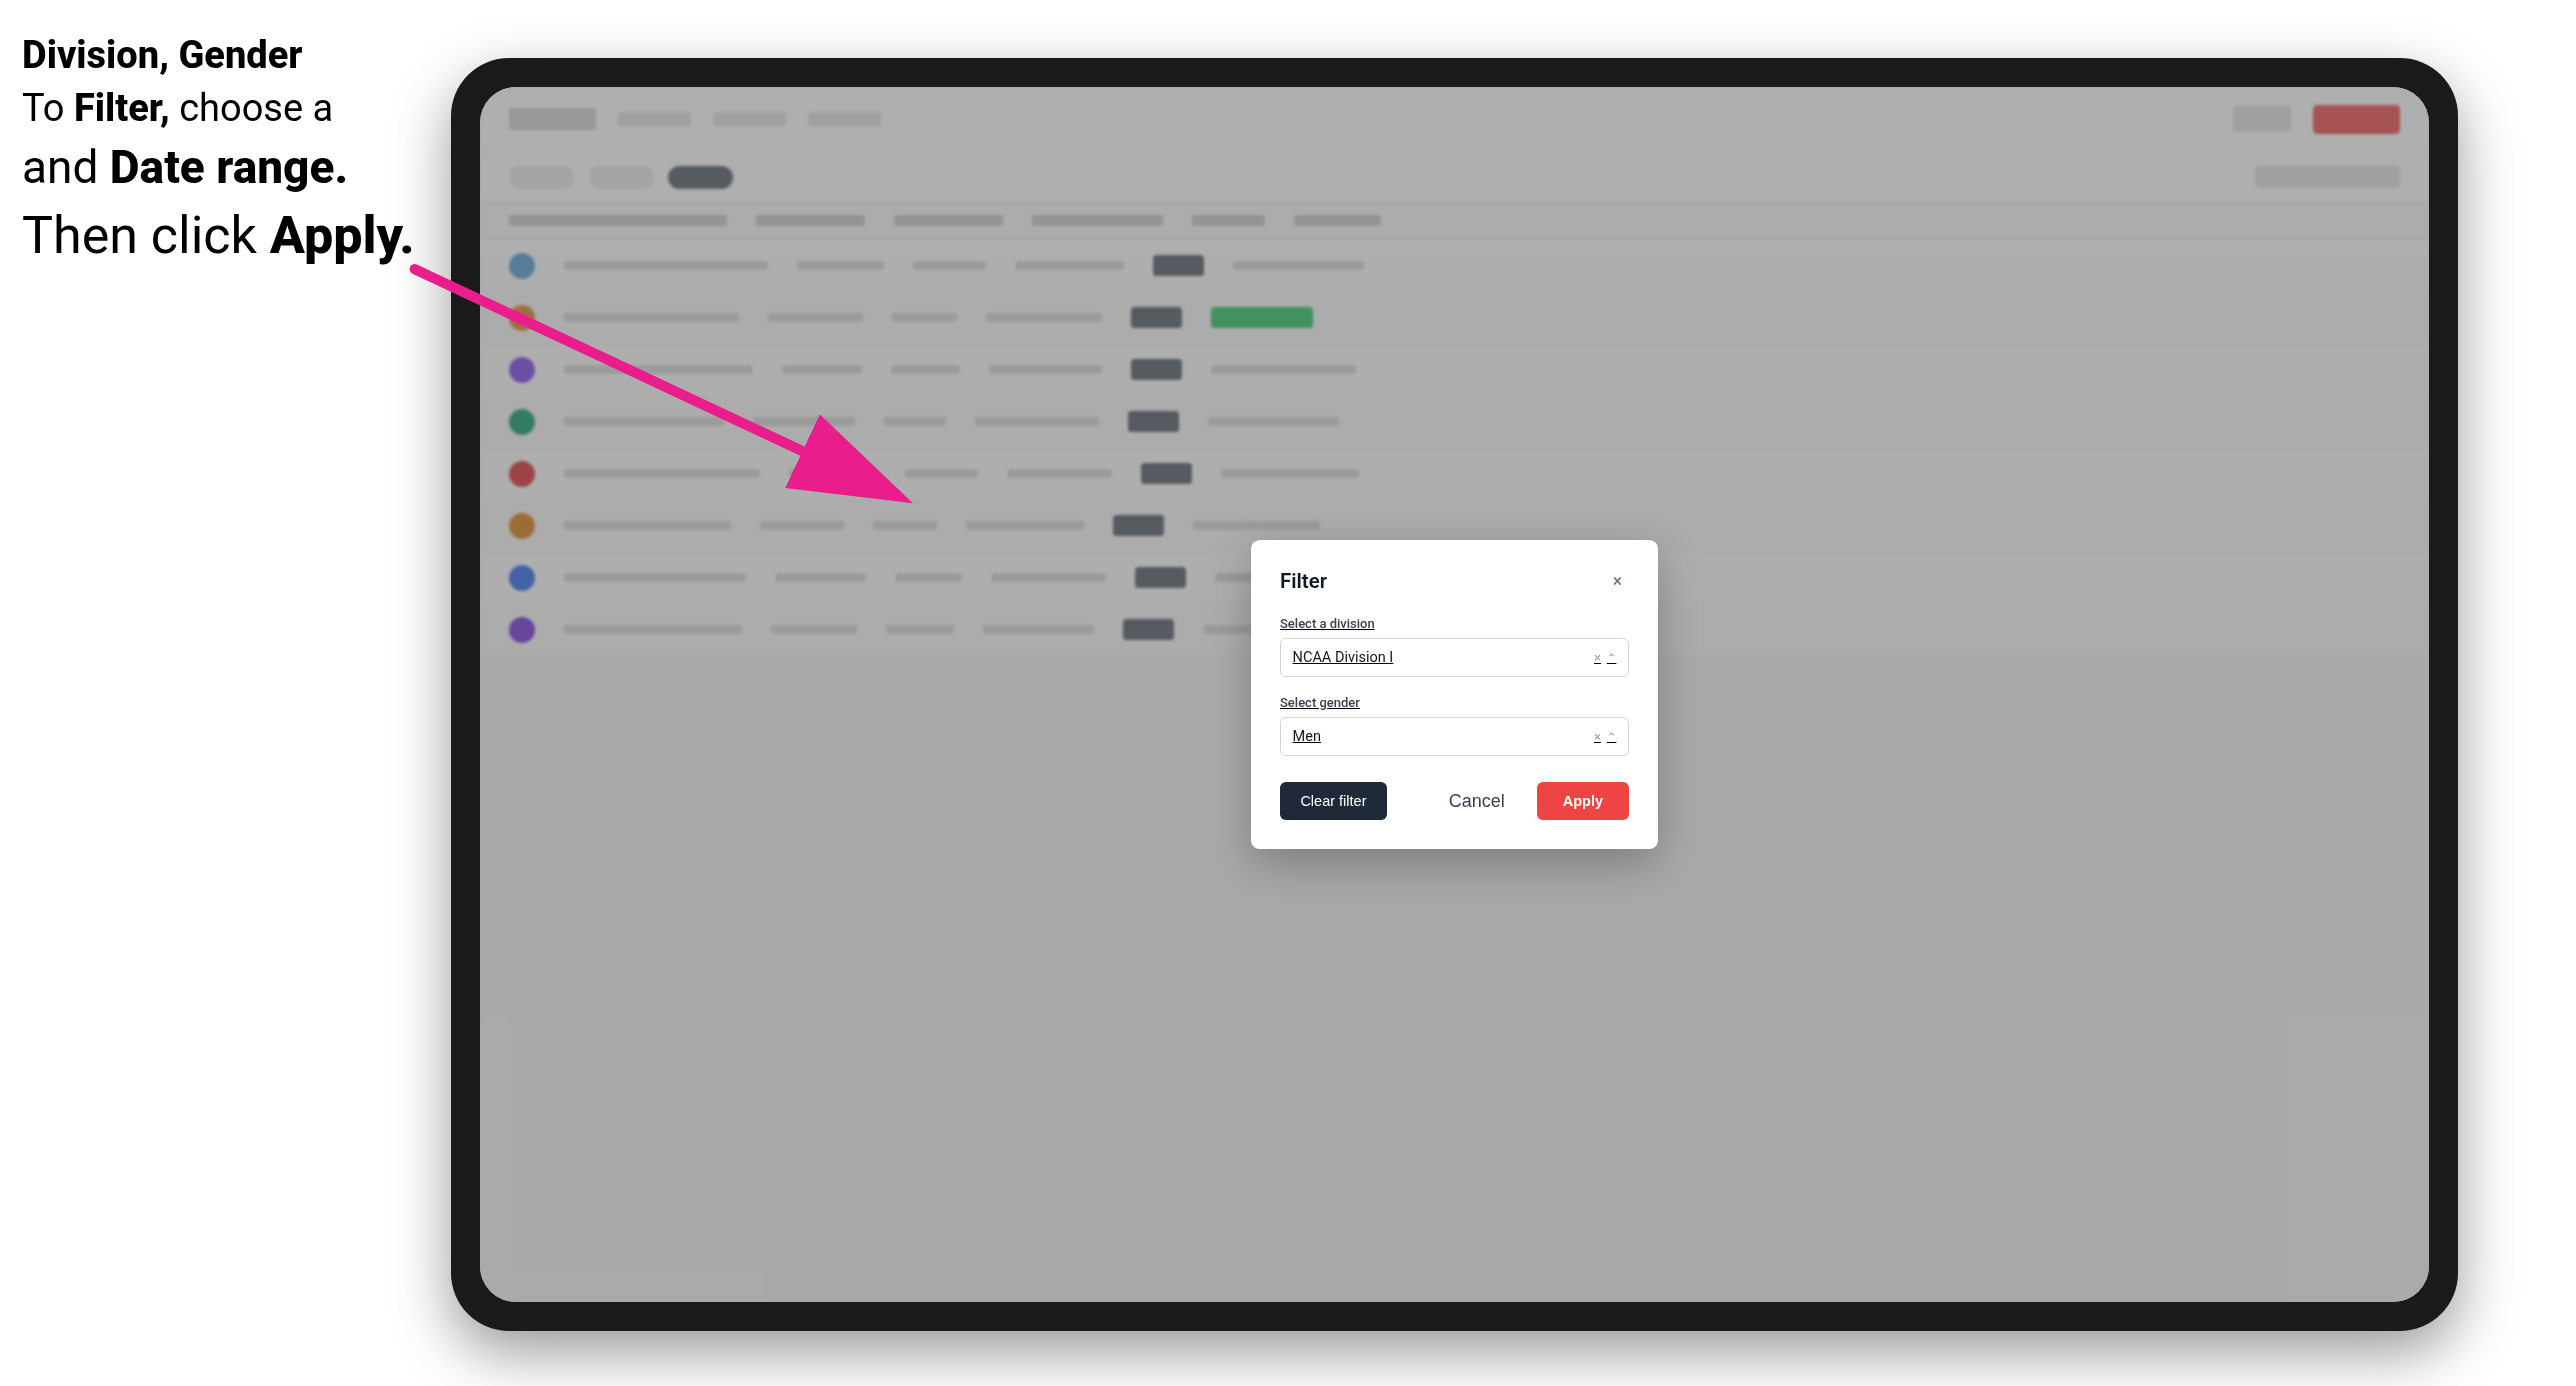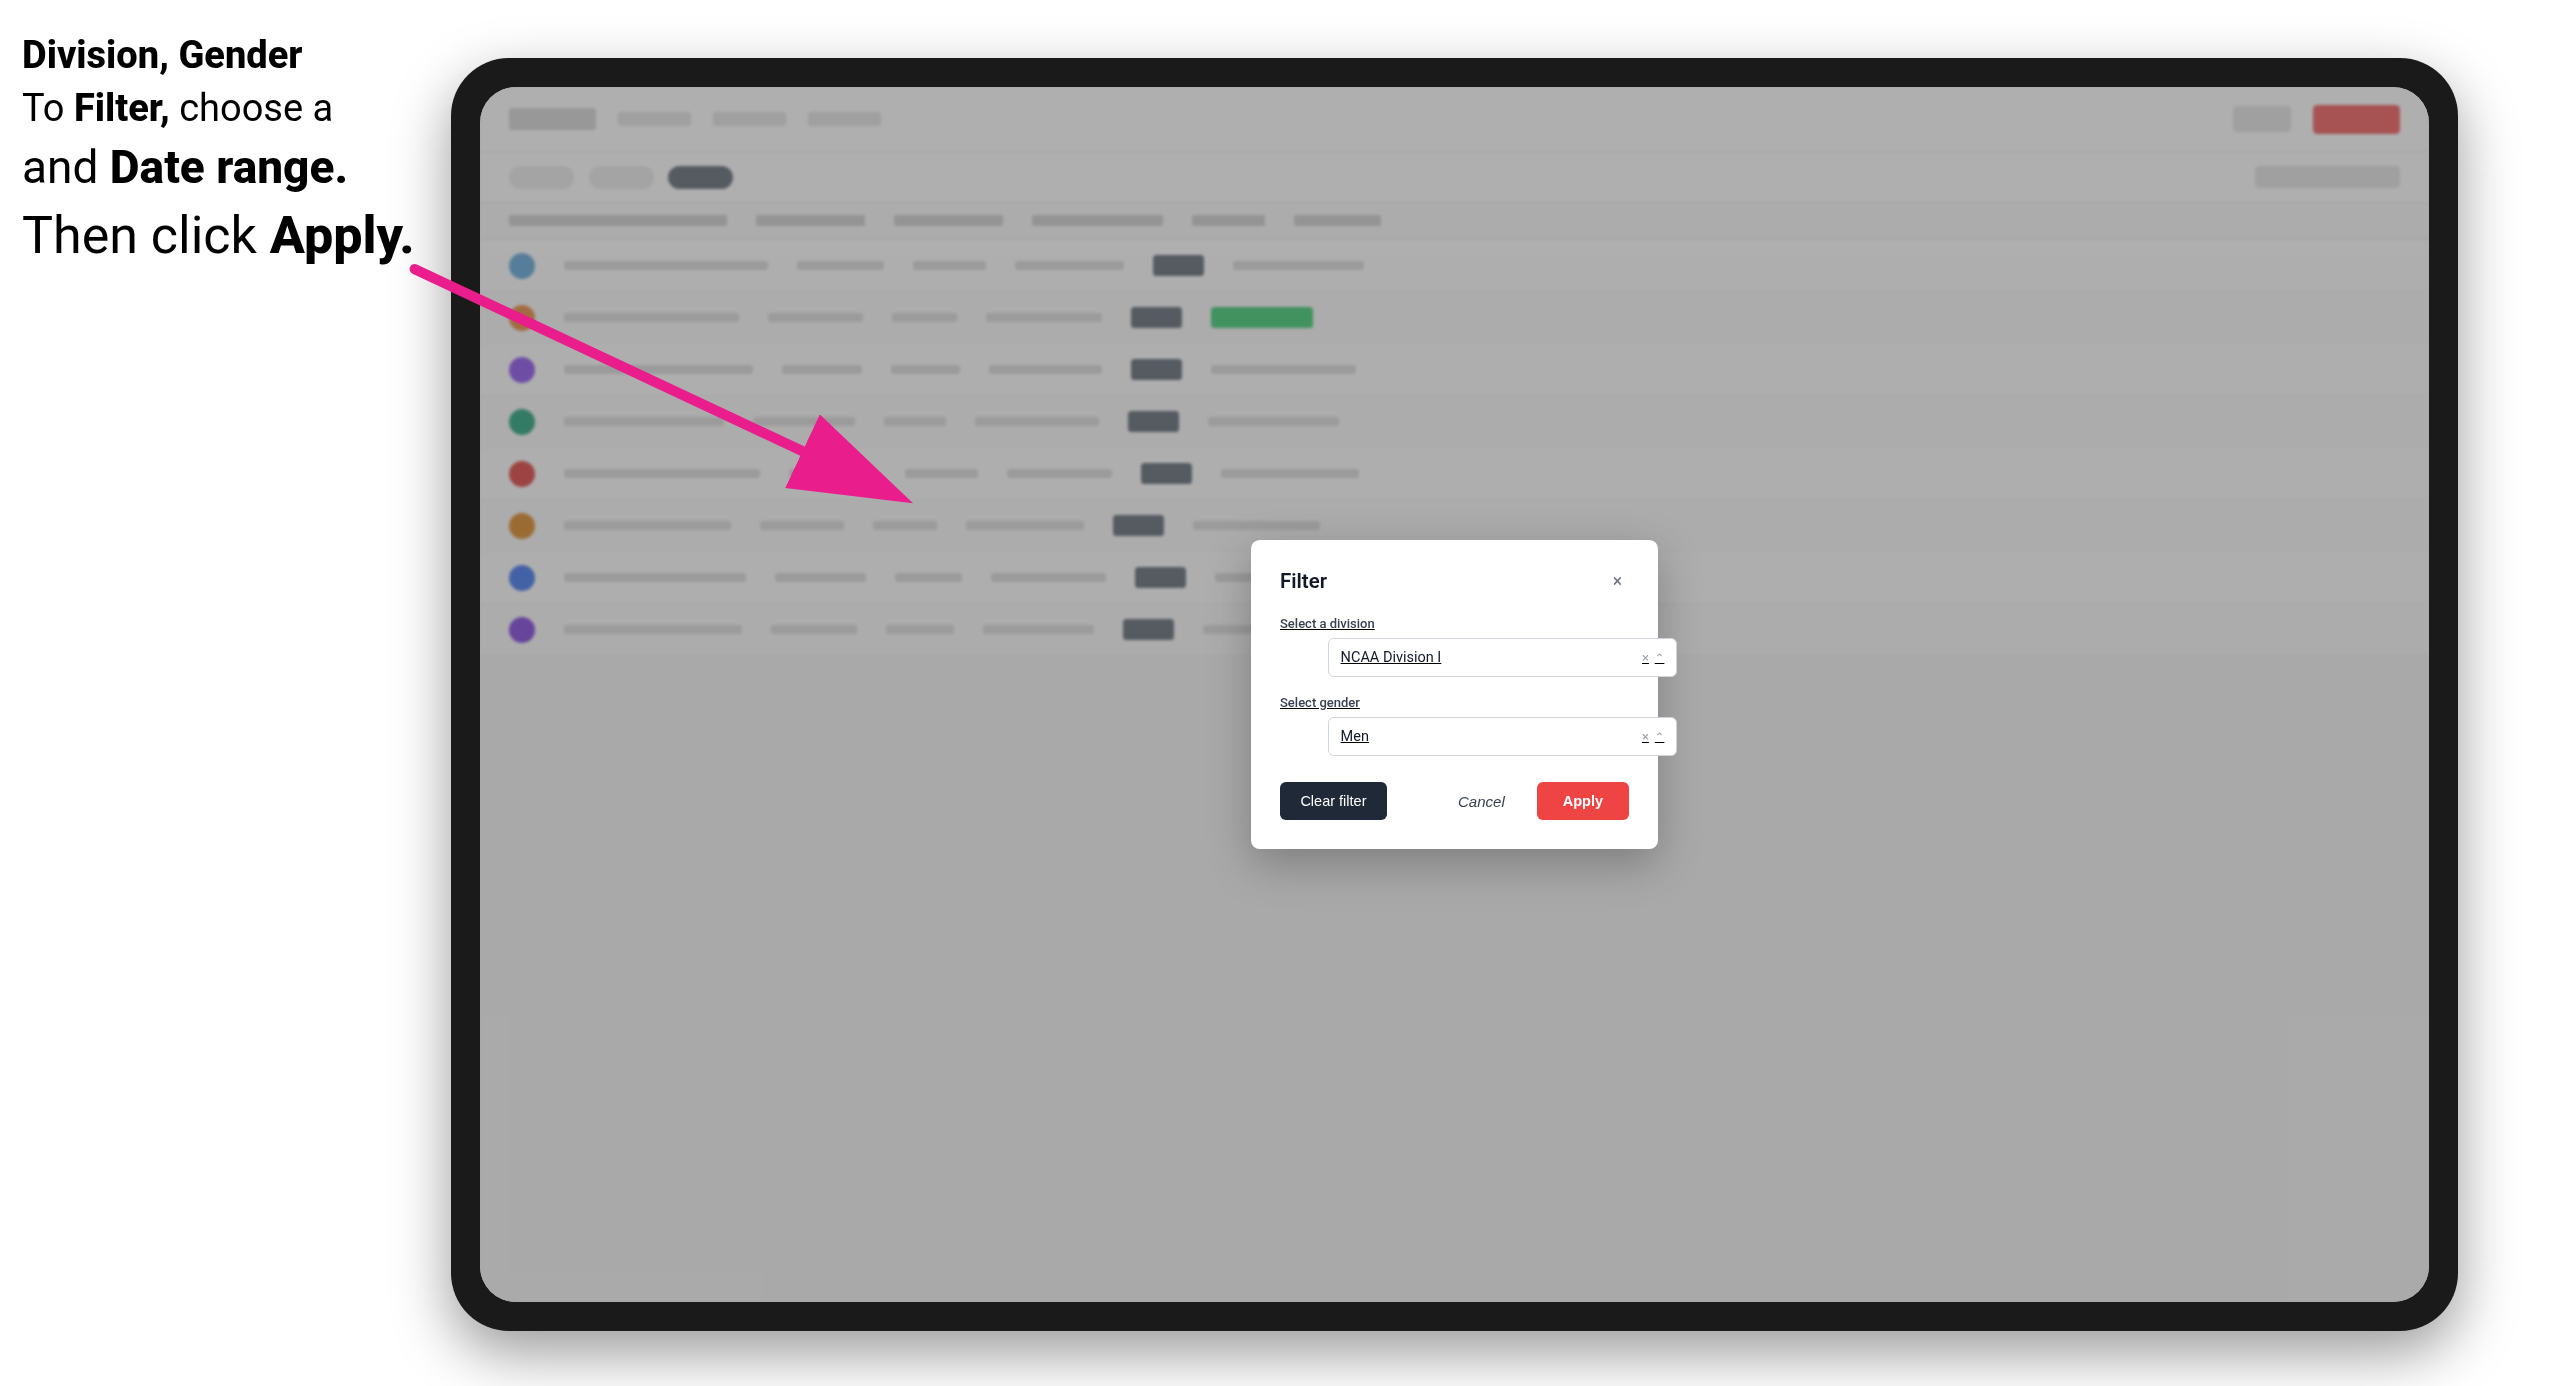--- a/index.html
+++ b/index.html
@@ -231,21 +231,20 @@
       border: 0.7px solid #d1d5db;
       border-radius: 5.8px;
       padding: 0 11.6px;
       font-size: 14.5px;
       color: #111827;
       background: #ffffff;
       display: flex;
       align-items: center;
       justify-content: space-between;
       cursor: pointer;
-      margin-left: 48px;
     }
     .select-value {
       flex: 1;
       font-size: 14.5px;
       color: #111827;
     }
     .select-icons {
       display: flex;
       align-items: center;
       gap: 5.8px;
@@ -298,23 +297,22 @@
       display: flex;
       gap: 11.6px;
       align-items: center;
     }
     .btn-cancel {
       height: 38px;
       padding: 0 20.4px;
       background: transparent;
       color: #374151;
       border: none;
-      font-size: 15px;
-      cursor: pointer;
-      font-style: italic;
+      font-size: 18px;
+      cursor: pointer;
     }
     .btn-apply {
       height: 38px;
       padding: 0 26px;
       background: #ef4444;
       color: #ffffff;
       border: none;
       border-radius: 5.8px;
       font-size: 14.5px;
       font-weight: 600;

